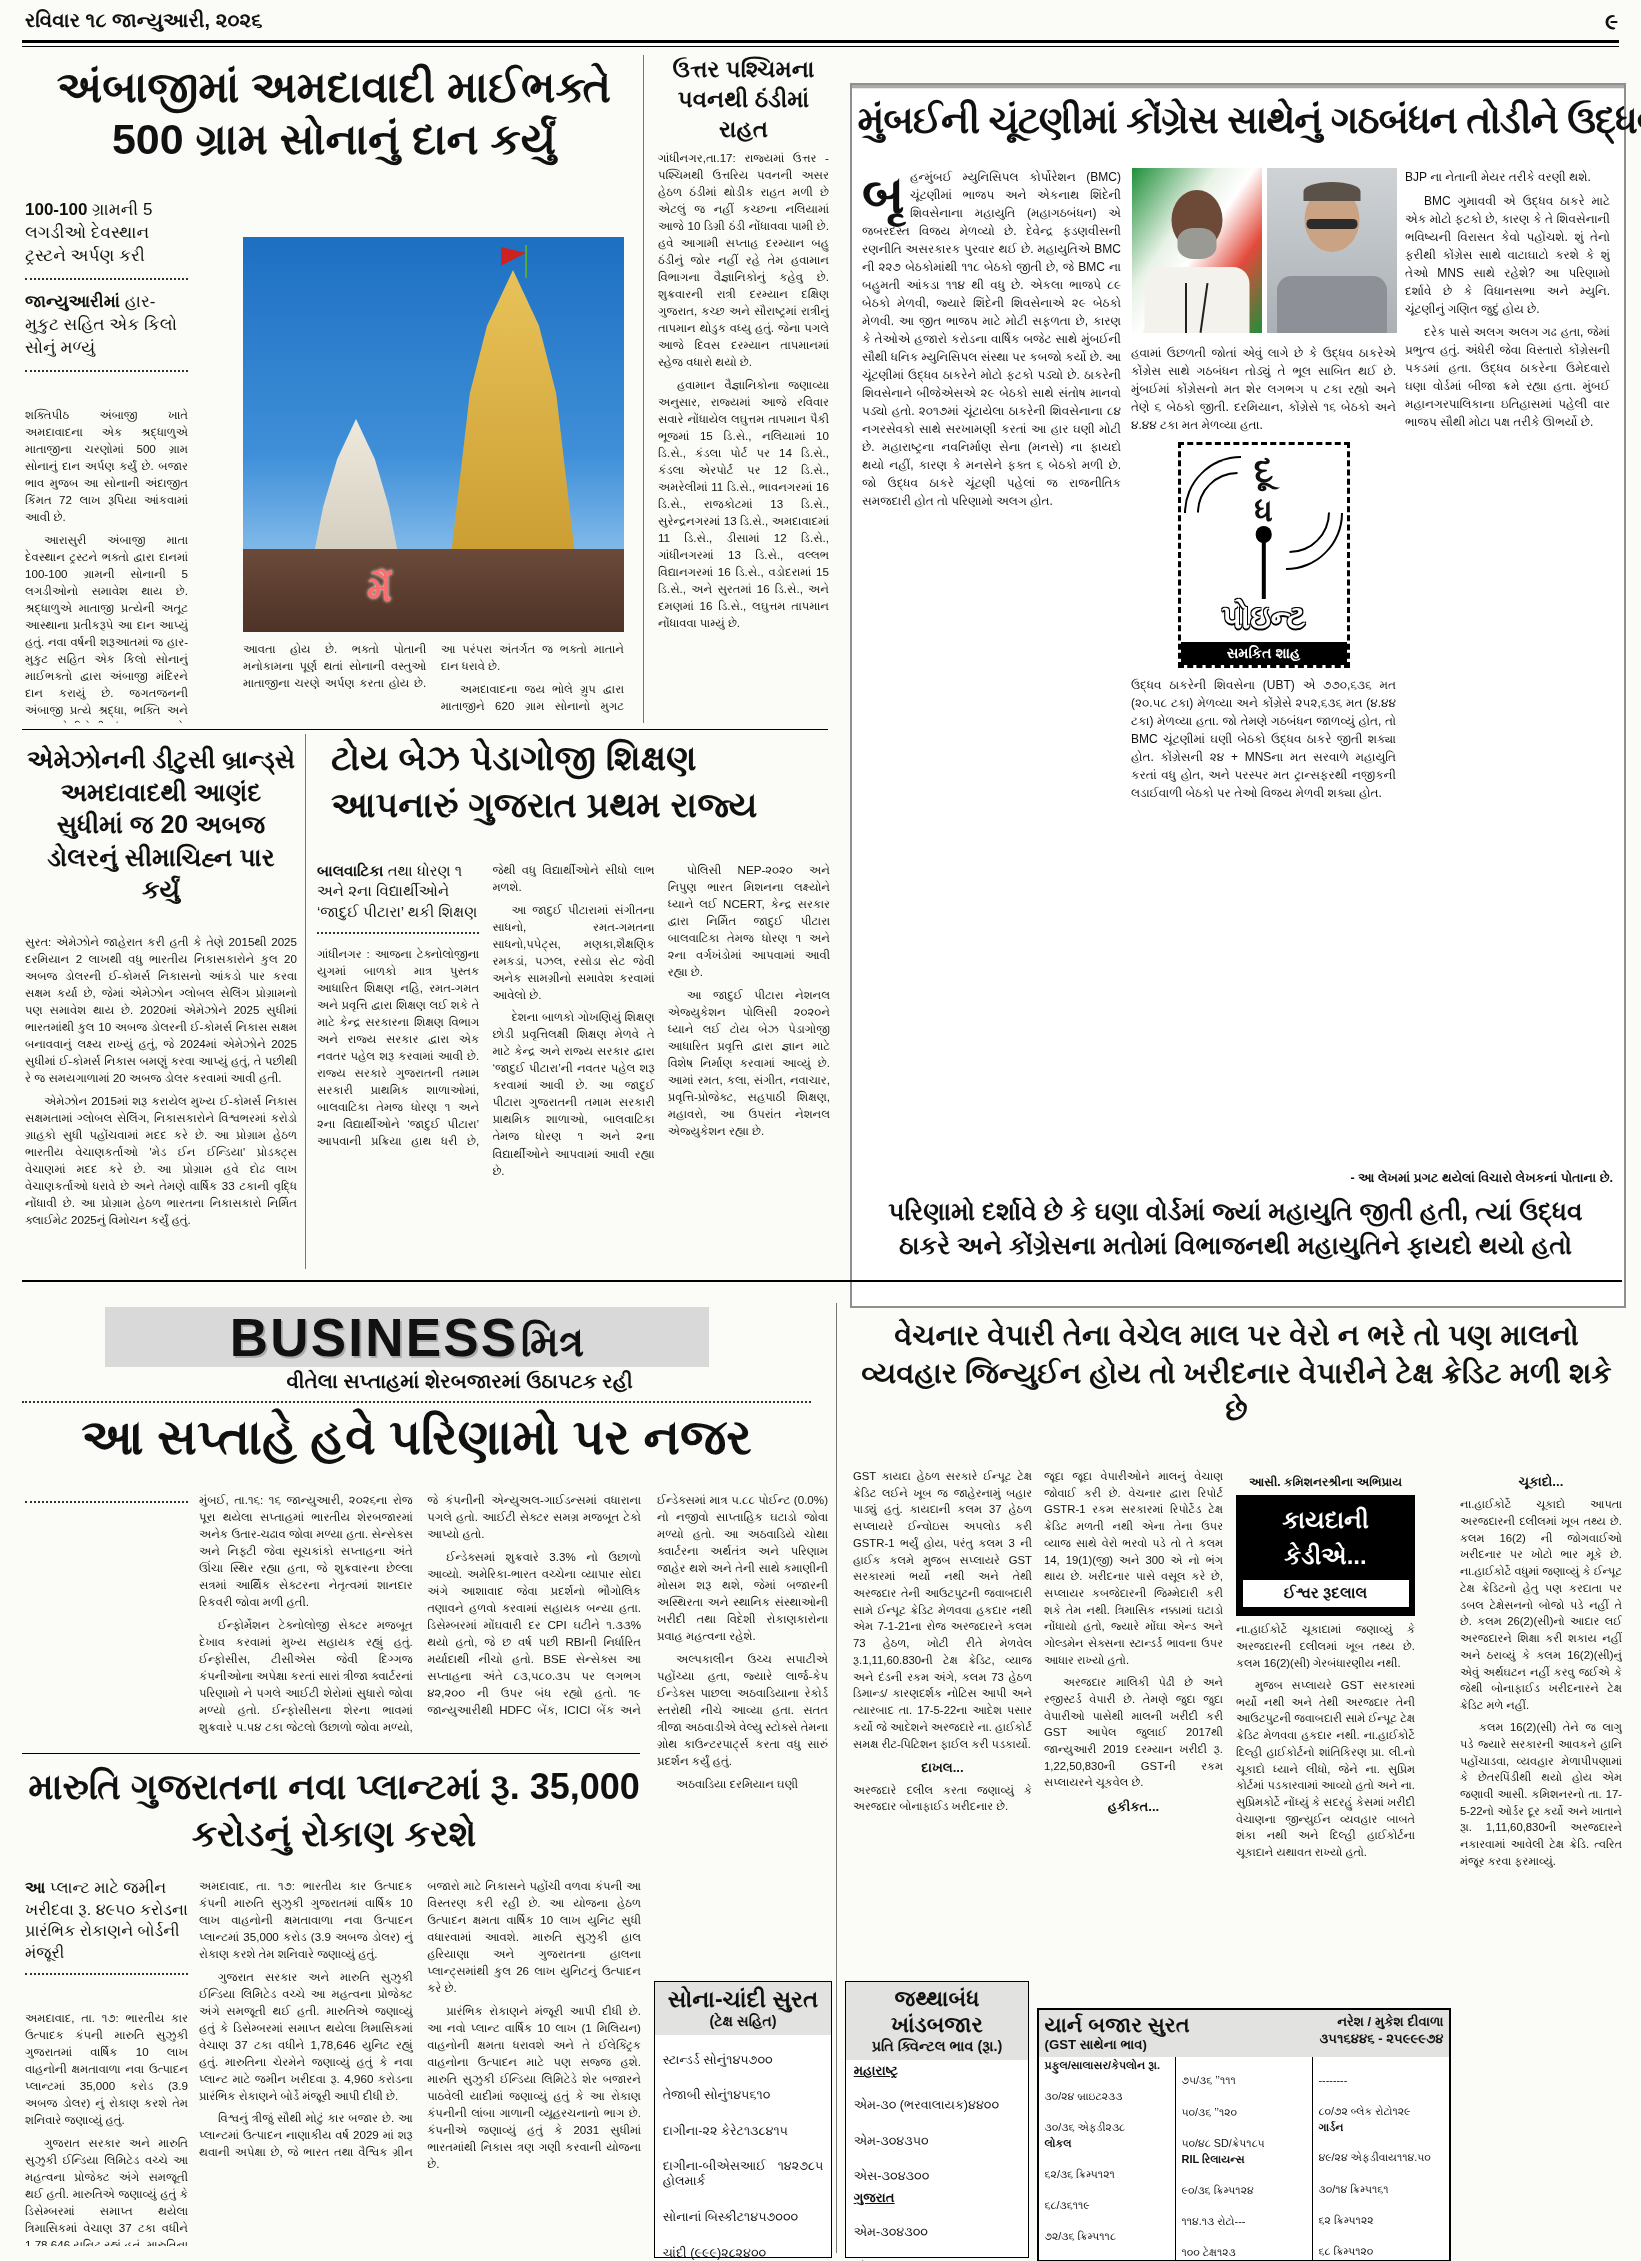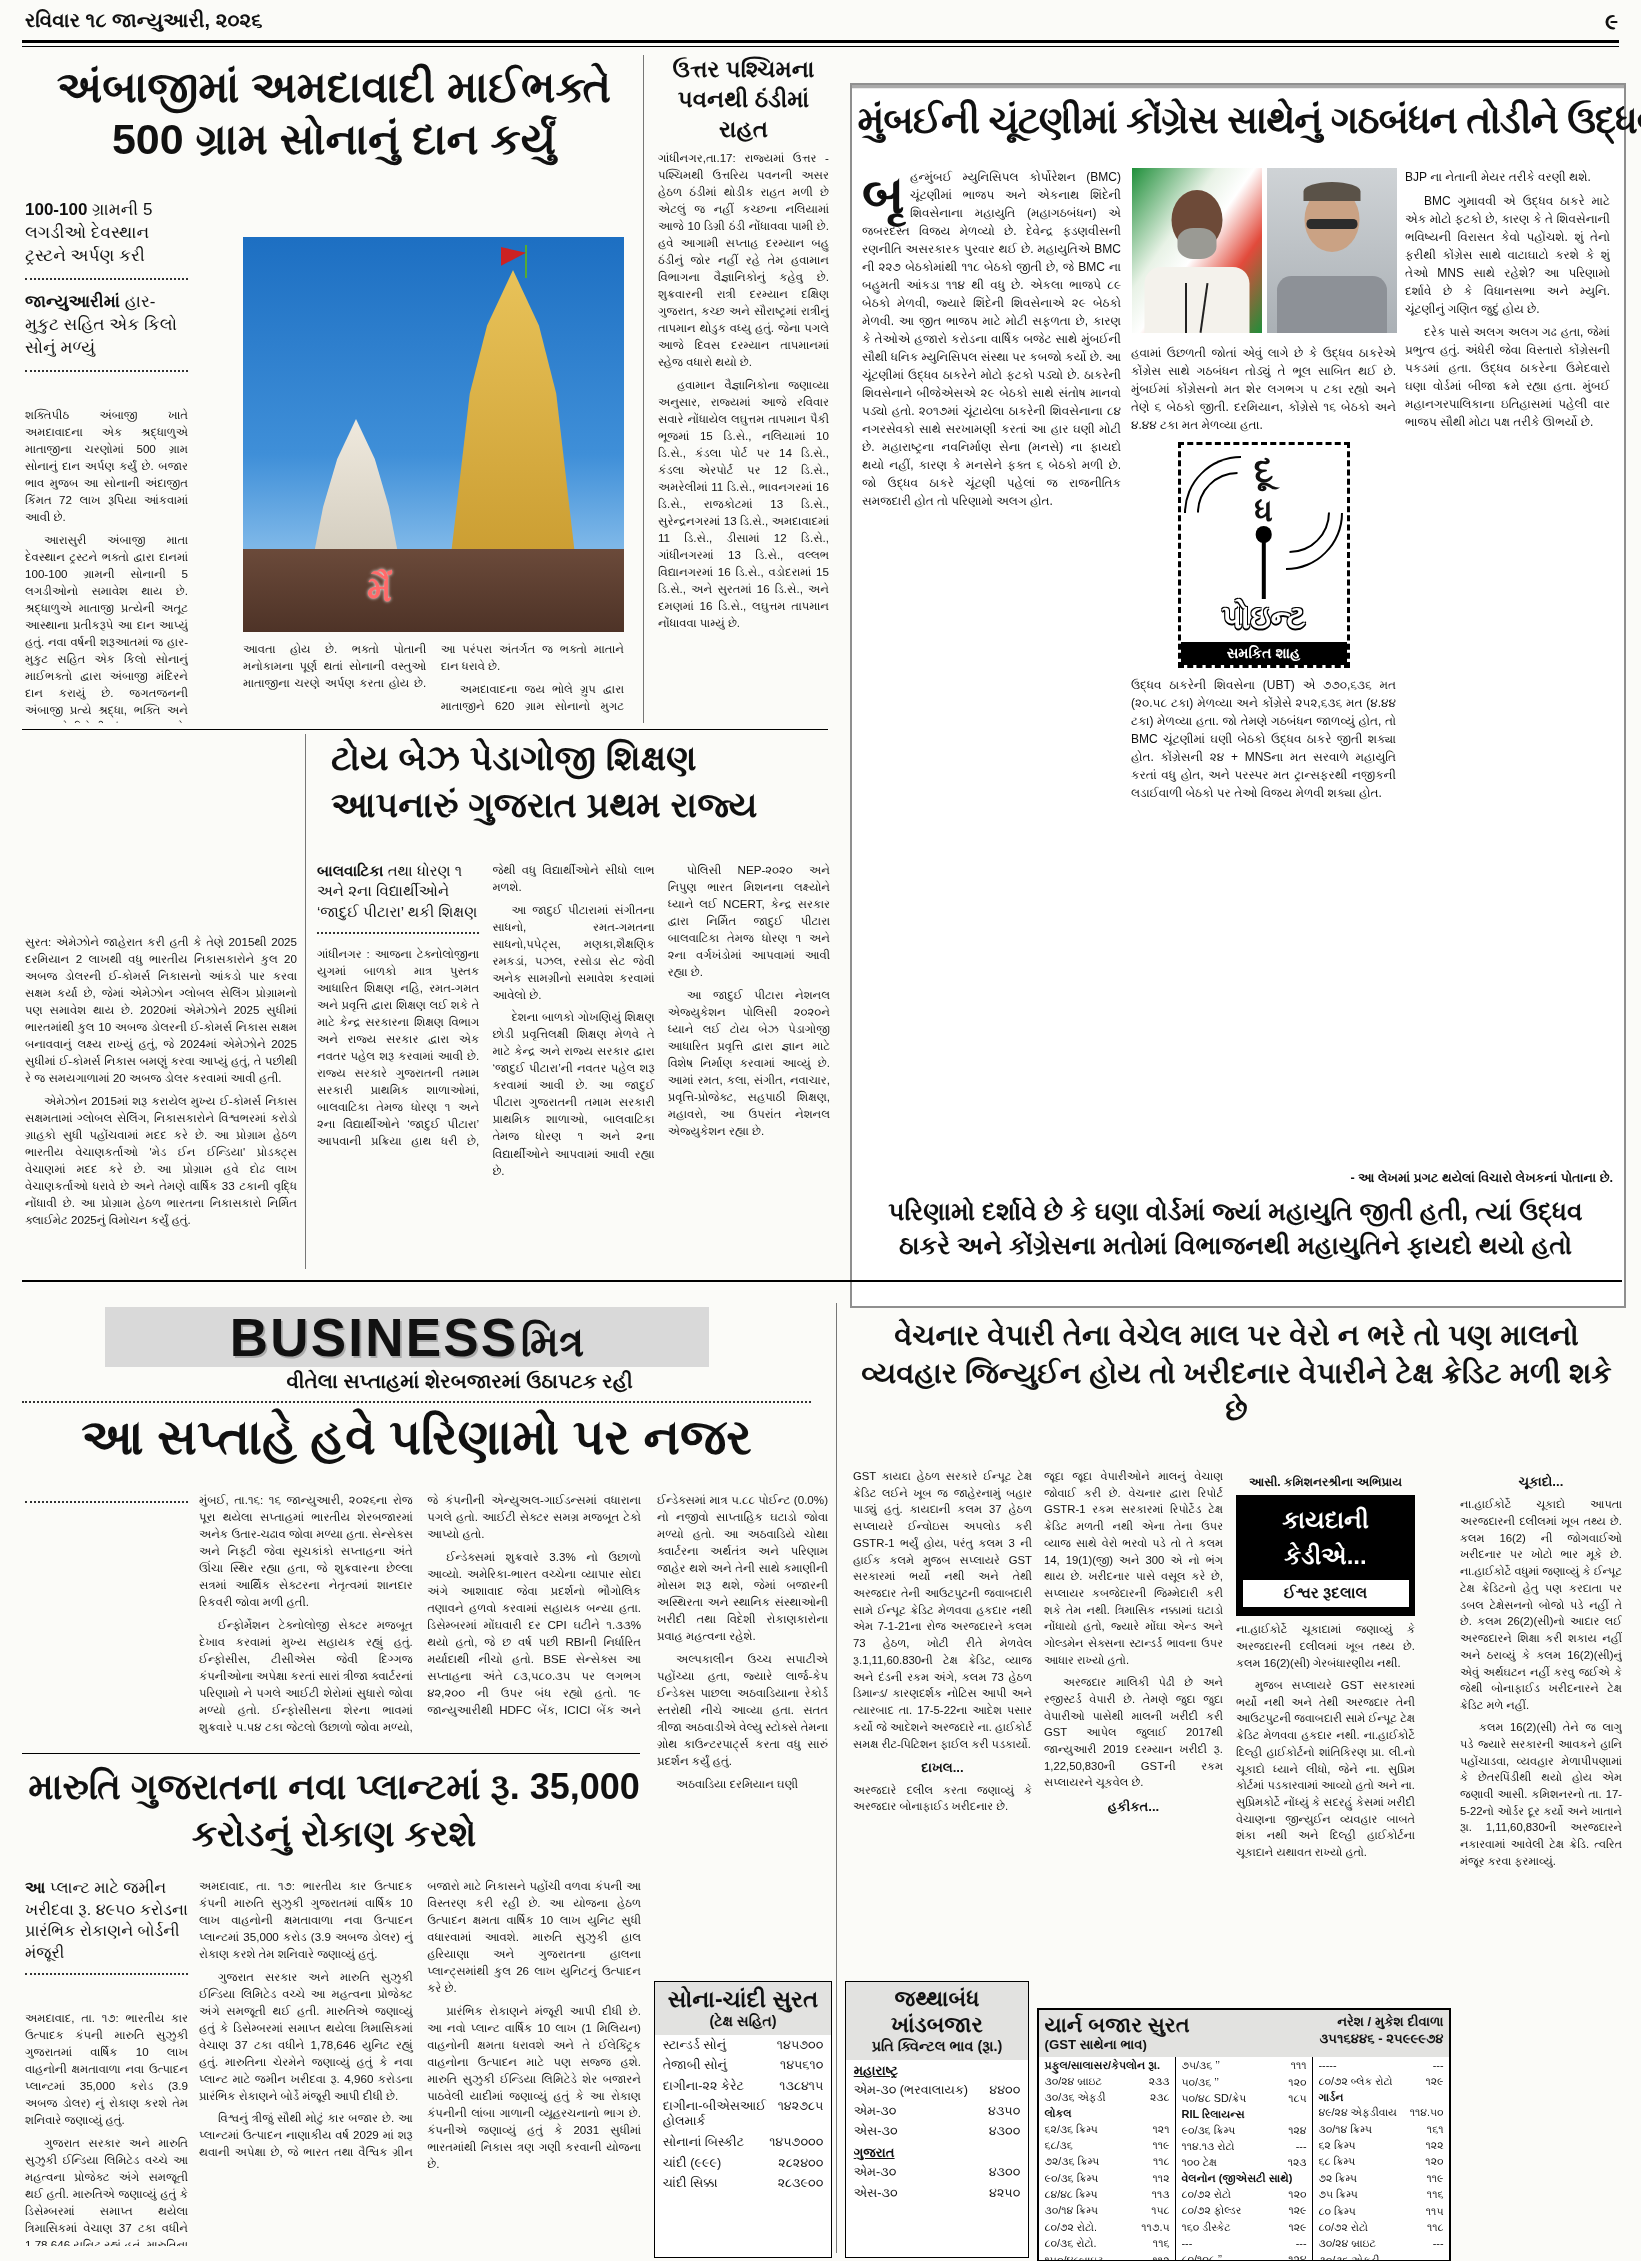--- a/index.html
+++ b/index.html
@@ -78,21 +78,21 @@
   #lawbox-wrap{margin:5.5px 0;}
   #lawbox-above{text-align:center;font-size:12px;font-weight:bold;margin-bottom:3.3px;}
   #lawbox{background:#000;padding:7.7px 5.5px;text-align:center;}
   #lawbox .lb-title{color:#fff;font-size:24px;font-weight:bold;}
   #lawbox .lb-author{background:#fff;border:1.7px solid #000;margin-top:5.5px;font-size:15.5px;font-weight:bold;padding:2.2px 0;}
   
   .ratebox{background:#fff;border:1.7px solid #000;}
   .ratehead{background:#e2e2e0;text-align:center;padding:4.4px 2.2px;}
   .ratehead .rt1{font-size:23px;font-weight:bold;}
   .ratehead .rt2{font-size:14.4px;font-weight:bold;}
-  .t-row{display:flex;justify-content:space-between;font-size:12.7px;padding:2.8px 7.7px;}
+  .t-row{display:flex;font-size:12.7px;padding:2.8px 7.7px;margin-top:15px;}
   .t-row .lab{}
   .t-row .val{}
   .t-sec{font-size:13.2px;font-weight:bold;text-decoration:underline;padding:3.3px 7.7px 1.1px;}
   .t-grp{font-size:12.7px;font-weight:bold;padding:2.2px 7.7px;}
   
   #yarn{left:1037px;top:2008px;width:410px;height:250px;border:2.2px solid #000;background:#fff;overflow:hidden;}
   #yarn-head{display:flex;justify-content:space-between;background:#e2e2e0;padding:3.3px 5.5px;}
   #yarn-title .y1{font-size:21px;font-weight:bold;}
   #yarn-title .y2{font-size:13.2px;font-weight:bold;}
   #yarn-contact{text-align:right;font-size:13.2px;font-weight:bold;line-height:1.3;}
@@ -208,20 +208,21 @@
         <p class="para">દરેક પાસે અલગ અલગ ગઢ હતા, જેમાં પ્રભુત્વ હતું. અંધેરી જેવા વિસ્તારો કોંગ્રેસની પકડમાં હતા. ઉદ્ધવ ઠાકરેના ઉમેદવારો ઘણા વોર્ડમાં બીજા ક્રમે રહ્યા હતા. મુંબઈ મહાનગરપાલિકાના ઇતિહાસમાં પહેલી વાર ભાજપ સૌથી મોટા પક્ષ તરીકે ઊભર્યો છે.</p>
       </div>
 
     <div id="bmc-credit" class="abs">- આ લેખમાં પ્રગટ થયેલાં વિચારો લેખકનાં પોતાના છે.</div>
     <div id="bmc-quote" class="abs">પરિણામો દર્શાવે છે કે ઘણા વોર્ડમાં જ્યાં મહાયુતિ જીતી હતી, ત્યાં ઉદ્ધવ ઠાકરે અને કોંગ્રેસના મતોમાં વિભાજનથી મહાયુતિને ફાયદો થયો હતો</div>
   </div>
 
   <div class="abs hr-thin" style="left:22px;top:729px;width:806px;"></div>
   <div class="abs vrule" style="left:305px;top:734px;height:535px;"></div>
 
+  <h2 id="amazon-hl" class="abs">એમેઝોનની ડીટુસી બ્રાન્ડ્સે અમદાવાદથી આણંદ સુધીમાં જ 20 અબજ ડોલરનું સીમાચિહ્ન પાર કર્યું</h2>
   <div class="abs bodytxt jtext" style="left:25px;top:933px;width:272px;height:331px;overflow:hidden;">
       <p class="para">સુરત:  એમેઝોને જાહેરાત કરી હતી કે તેણે 2015થી 2025 દરમિયાન 2 લાખથી વધુ ભારતીય નિકાસકારોને કુલ 20 અબજ ડોલરની ઈ-કોમર્સ નિકાસનો આંકડો પાર કરવા સક્ષમ કર્યા છે, જેમાં એમેઝોન ગ્લોબલ સેલિંગ પ્રોગ્રામનો પણ સમાવેશ થાય છે. 2020માં એમેઝોને 2025 સુધીમાં ભારતમાંથી કુલ 10 અબજ ડોલરની ઈ-કોમર્સ નિકાસ સક્ષમ બનાવવાનું લક્ષ્ય રાખ્યું હતું, જે 2024માં એમેઝોને 2025 સુધીમાં ઈ-કોમર્સ નિકાસ બમણું કરવા આપ્યું હતું, તે પછીથી રે જ સમયગાળામાં 20 અબજ ડોલર કરવામાં આવી હતી.</p>
       <p class="para">એમેઝોન 2015માં શરૂ કરાયેલ મુખ્ય ઈ-કોમર્સ નિકાસ સક્ષમતામાં ગ્લોબલ સેલિંગ, નિકાસકારોને વિશ્વભરમાં કરોડો ગ્રાહકો સુધી પહોંચવામાં મદદ કરે છે. આ પ્રોગ્રામ હેઠળ ભારતીય વેચાણકર્તાઓ 'મેડ ઈન ઈન્ડિયા' પ્રોડક્ટ્સ વેચાણમાં મદદ કરે છે. આ પ્રોગ્રામ હવે દોઢ લાખ વેચાણકર્તાઓ ધરાવે છે અને તેમણે વાર્ષિક 33 ટકાની વૃદ્ધિ નોંધાવી છે. આ પ્રોગ્રામ હેઠળ ભારતના નિકાસકારો નિર્મિત ક્લાઈમેટ 2025નું વિમોચન કર્યું હતું.</p>
     </div>
 
   <h2 id="toy-hl" class="abs">ટોય બેઝ પેડાગોજી શિક્ષણ આપનારું ગુજરાત પ્રથમ રાજ્ય</h2>
   <div class="abs" style="left:317px;top:861px;width:513px;height:409px;column-count:3;column-gap:13.2px;overflow:hidden;">
     <div class="kickbox" style="font-size:15px;">
       <span>બાલવાટિકા</span><span class="krest"> તથા ધોરણ ૧ અને ૨ના વિદ્યાર્થીઓને ‘જાદુઈ પીટારા’ થકી શિક્ષણ</span>
     </div>

